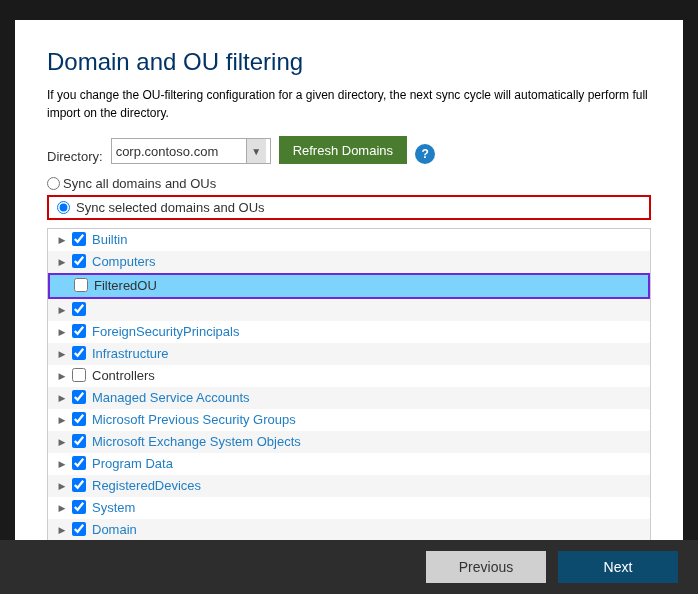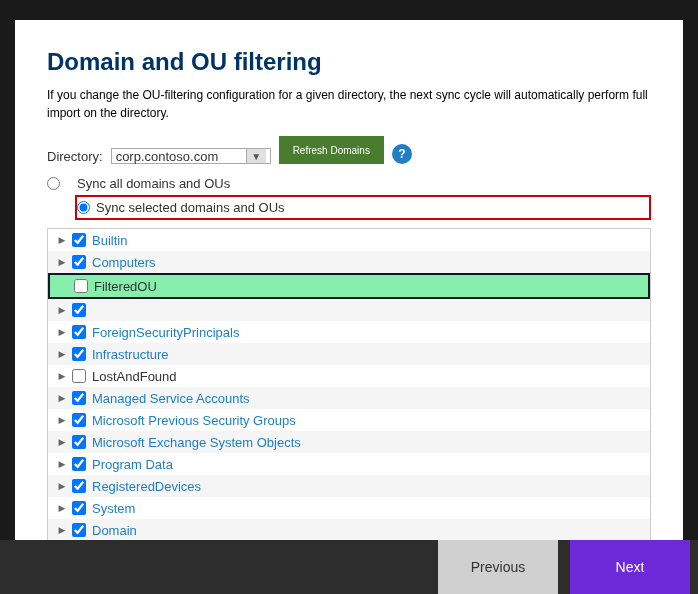--- a/index.html
+++ b/index.html
@@ -16,21 +16,21 @@
     .main-container {
       background: #fff;
       width: 668px;
       height: 554px;
       padding: 28px 32px 20px 32px;
       display: flex;
       flex-direction: column;
     }
     .page-title {
       font-size: 24px;
-      font-weight: 700;
+      font-weight: 400;
       color: #003366;
       margin-bottom: 10px;
     }
     .description {
       font-size: 12px;
       color: #000000;
       line-height: 1.5;
       margin-bottom: 14px;
     }
     .directory-row {
@@ -41,21 +41,21 @@
     }
     .directory-label {
       font-size: 13px;
       color: #333;
     }
     .directory-select {
       display: flex;
       align-items: center;
       border: 1px solid #aaa;
       background: #fff;
-      height: 16px;
+      height: 26px;
       padding: 0 4px;
       font-size: 13px;
       width: 160px;
       cursor: pointer;
       position: relative;
     }
     .directory-select-text {
       flex: 1;
       font-size: 13px;
       color: #333;
@@ -69,78 +69,76 @@
       align-items: center;
       justify-content: center;
       font-size: 10px;
       color: #555;
     }
     .refresh-btn {
       background: #4a7c2f;
       color: #fff;
       border: none;
       padding: 4px 14px;
-      font-size: 10px;
+      font-size: 13px;
       cursor: pointer;
       height: 28px;
     }
     .help-icon {
       width: 20px;
       height: 20px;
       background: #1f7ec4;
       border-radius: 50%;
       color: #fff;
       display: flex;
       align-items: center;
       justify-content: center;
       font-size: 12px;
       font-weight: bold;
       cursor: pointer;
     }
     .radio-row {
       display: flex;
       align-items: center;
-      gap: 17px;
+      gap: 3px;
       margin-bottom: 4px;
       font-size: 13px;
       color: #333;
     }
     .radio-row input[type="radio"] {
       cursor: pointer;
     }
     .sync-selected-row {
       display: flex;
       align-items: center;
       gap: 6px;
       margin-bottom: 8px;
       font-size: 13px;
       color: #333;
       border: 2px solid #cc0000;
-      padding: 3px 0;
-      margin-left: 28px;
+      padding: 3px 8px;
     }
     .tree-container {
       flex: 1;
       border: 1px solid #ccc;
       overflow-y: auto;
       background: #fff;
     }
     .tree-item {
       display: flex;
-      align-items: center;
       padding: 3px 6px;
       font-size: 13px;
       color: #333;
       cursor: default;
     }
     .tree-item:nth-child(even) { background: #f5f5f5; }
     .tree-item:nth-child(odd) { background: #fff; }
     .tree-item.filtered-row {
-      background: #86efac;
-      border: 2px solid #0f172a;
+      background: #7dd3fc;
+      border: 2px solid #6d28d9;
     }
     .expander {
       width: 16px;
       height: 16px;
       display: flex;
       align-items: center;
       justify-content: center;
       font-size: 10px;
       color: #666;
       cursor: pointer;
@@ -171,38 +169,39 @@
     .tree-wrapper {
       position: relative;
       flex: 1;
       overflow: hidden;
     }
     .bottom-bar {
       background: #2d2d2d;
       width: 698px;
       height: 54px;
       display: flex;
+      align-items: center;
       justify-content: flex-end;
       gap: 12px;
-      padding: 0 8px;
+      padding: 0 20px;
       position: absolute;
       bottom: 0;
       left: 0;
     }
     .prev-btn {
       background: #d0d0d0;
       color: #333;
       border: none;
       padding: 8px 28px;
       font-size: 14px;
       cursor: pointer;
       min-width: 120px;
     }
     .next-btn {
-      background: #6d28d9;
+      background: #0c4a6e;
       color: #fff;
       border: none;
       padding: 8px 28px;
       font-size: 14px;
       cursor: pointer;
       min-width: 120px;
     }
   </style>
 </head>
 <body>
@@ -258,21 +257,21 @@
           <span class="tree-label checked">ForeignSecurityPrincipals</span>
         </div>
         <div class="tree-item">
           <span class="expander has-children"></span>
           <input type="checkbox" class="tree-checkbox" checked="" style="">
           <span class="tree-label checked">Infrastructure</span>
         </div>
         <div class="tree-item">
           <span class="expander has-children"></span>
           <input type="checkbox" class="tree-checkbox" style="">
-          <span class="tree-label">LostAndFound</span>
+          <span class="tree-label">Controllers</span>
         </div>
         <div class="tree-item">
           <span class="expander has-children"></span>
           <input type="checkbox" class="tree-checkbox" checked="" style="">
           <span class="tree-label checked">Managed Service Accounts</span>
         </div>
         <div class="tree-item">
           <span class="expander has-children"></span>
           <input type="checkbox" class="tree-checkbox" checked="" style="">
           <span class="tree-label checked">Microsoft Previous Security Groups</span>

